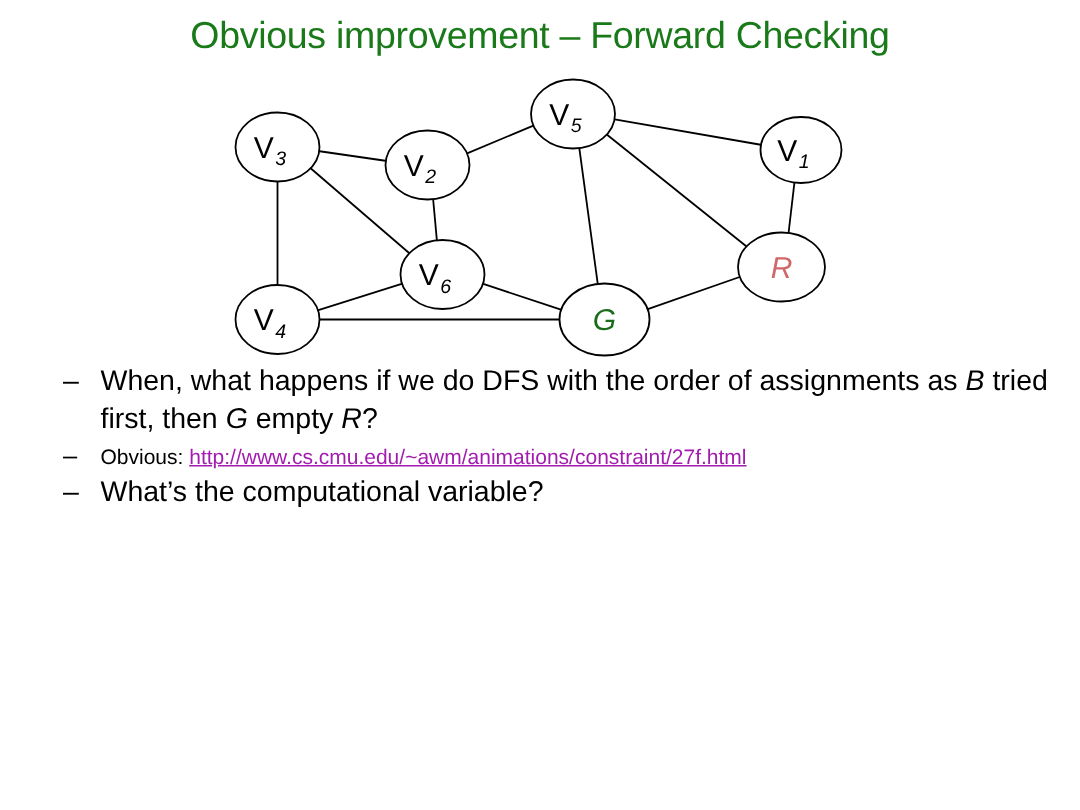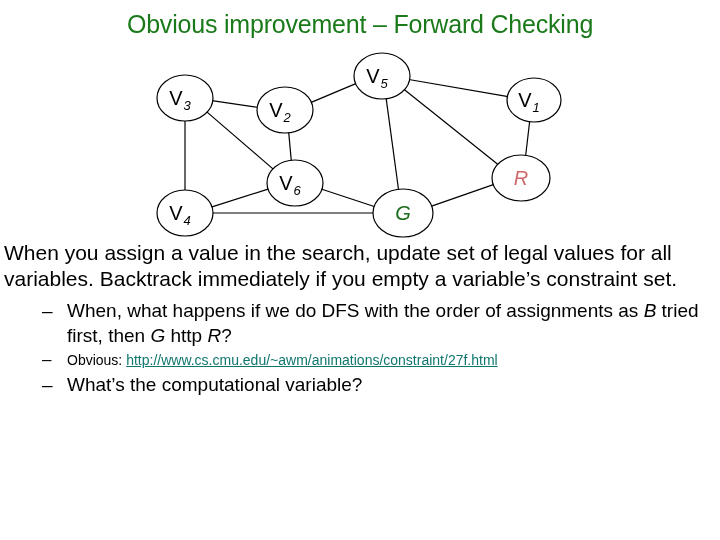--- a/index.html
+++ b/index.html
@@ -79,21 +79,21 @@
     flex: 0 0 25px;
     text-align: left;
     padding-left: 42px;
     box-sizing: content-box;
   }
   .sub-bullet .sb-text { flex: 1 1 auto; }
   .sb-large { font-size: 19px; line-height: 25px; }
   .sb-small { font-size: 14px; line-height: 20px; }
   .sb-small .dash { font-size: 17px; }
   .link {
-    color: #0f766e;
+    color: #a21caf;
     text-decoration: underline;
   }
   em { font-style: italic; }
 </style>
 </head>
 <body>
 
 <div id="slide">
 
   <div id="title">Obvious improvement – Forward Checking</div>
@@ -144,25 +144,24 @@
           <text x="403" y="170" text-anchor="middle" fill="#1a6b1a" class="node-letter">G</text>
         </g>
         <g>
           <ellipse cx="521" cy="128" rx="29" ry="23" fill="#ffffff" stroke="#000000" stroke-width="1.2"></ellipse>
           <text x="521" y="135" text-anchor="middle" fill="#d0686a" class="node-letter">R</text>
         </g>
       </g>
   </svg>
 
   <div id="body">
-    <p class="para p2">When you assign a value in the search, update set of legal values for all variables.  Backtrack immediately if you empty a variable’s constraint set.</p>
     <div class="sub-bullets" id="sub-bullets">
         <div class="sub-bullet sb-large">
           <span class="dash">–</span>
-          <span class="sb-text"><span>When, what happens if we do DFS with the order of assignments as </span><em>B</em><span> tried first, then </span><em>G</em><span> http </span><em>R</em><span>?</span></span>
+          <span class="sb-text"><span>When, what happens if we do DFS with the order of assignments as </span><em>B</em><span> tried first, then </span><em>G</em><span> empty </span><em>R</em><span>?</span></span>
         </div>
         <div class="sub-bullet sb-small">
           <span class="dash">–</span>
           <span class="sb-text"><span>Obvious: </span><a class="link" href="#">http://www.cs.cmu.edu/~awm/animations/constraint/27f.html</a></span>
         </div>
         <div class="sub-bullet sb-large">
           <span class="dash">–</span>
           <span class="sb-text"><span>What’s the computational variable?</span></span>
         </div>
       </div>

